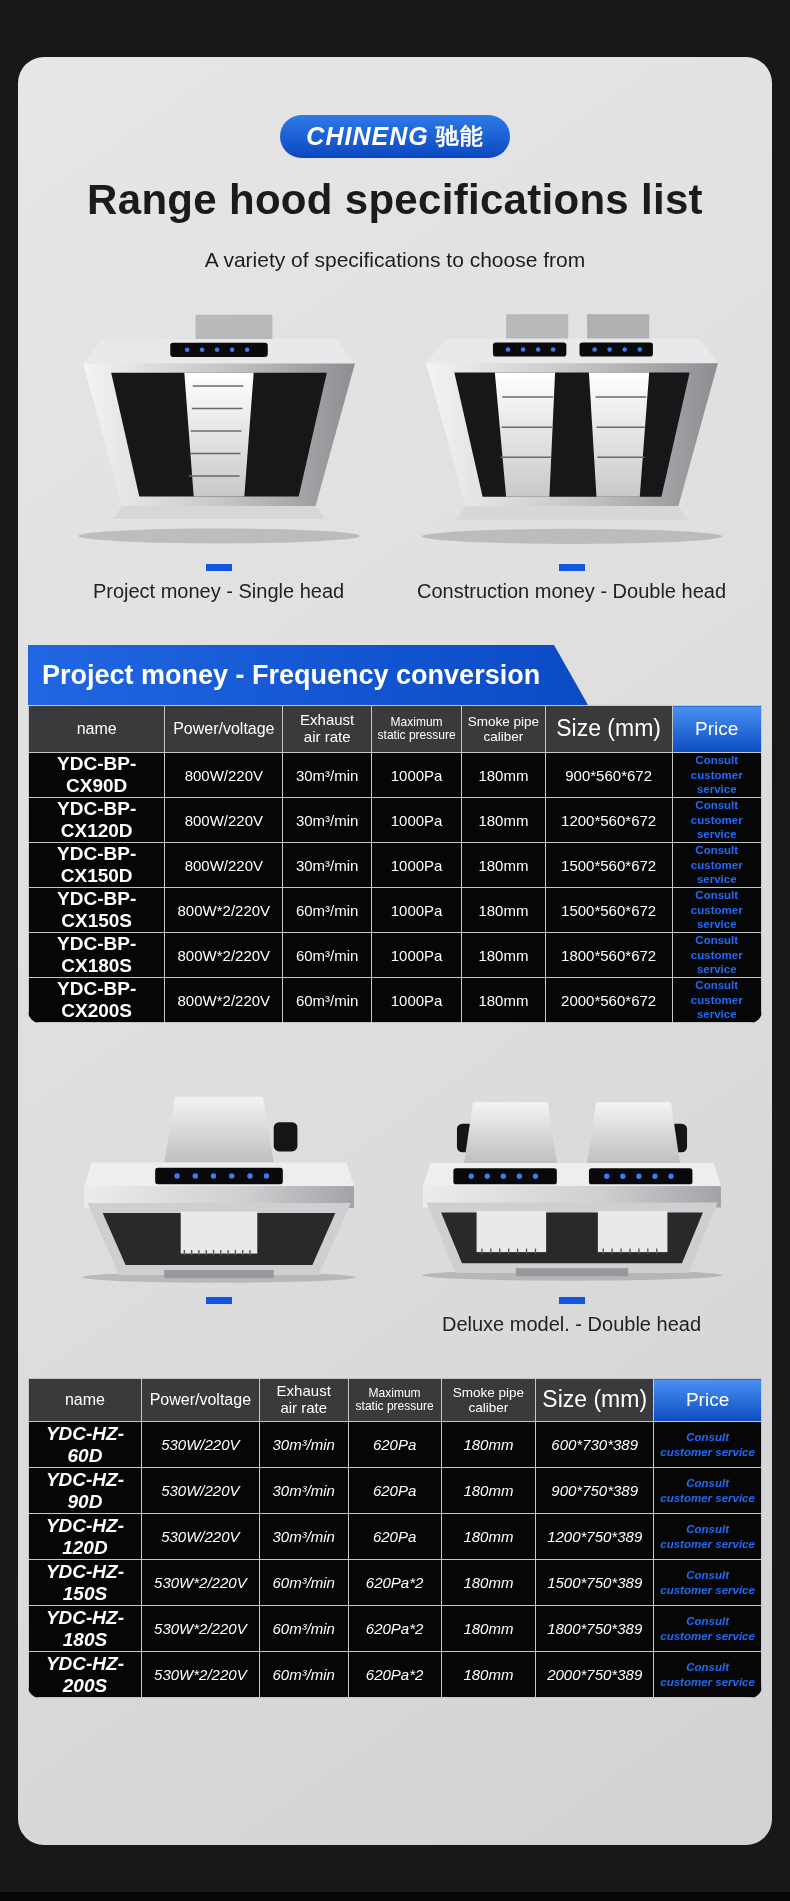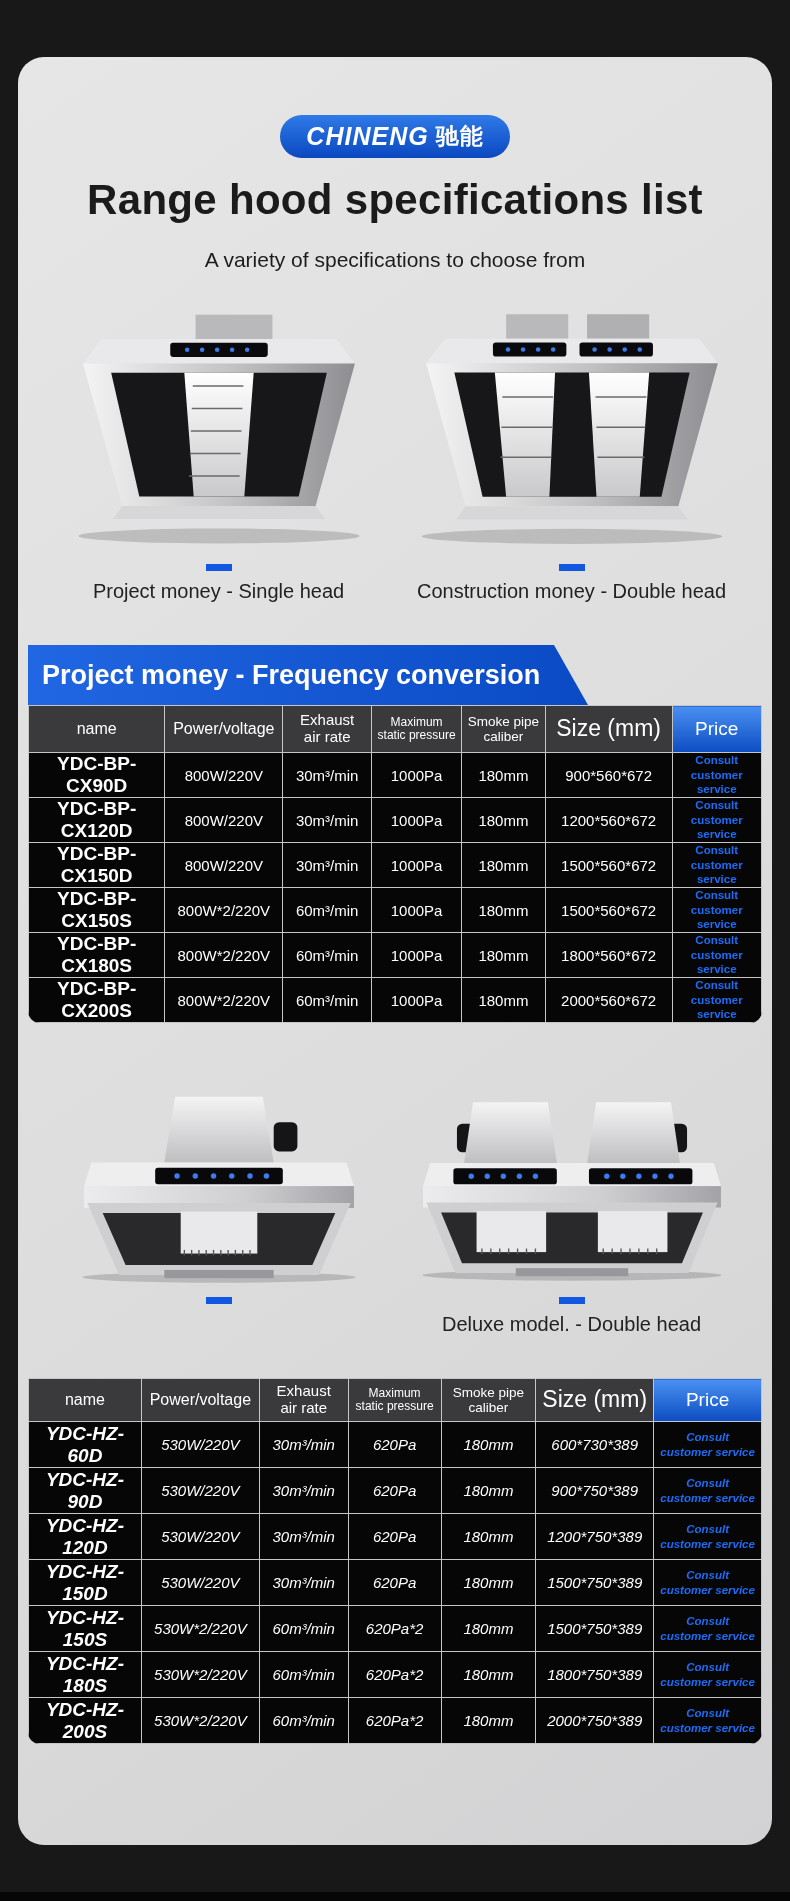--- a/index.html
+++ b/index.html
@@ -408,29 +408,20 @@
               <tr>
                 <td class="model">YDC-HZ-120D</td>
                 <td>530W/220V</td>
                 <td>30m³/min</td>
                 <td>620Pa</td>
                 <td>180mm</td>
                 <td>1200*750*389</td>
                 <td class="price">Consult customer service</td>
               </tr>
               <tr>
-                <td class="model">YDC-HZ-150D</td>
-                <td>530W/220V</td>
-                <td>30m³/min</td>
-                <td>620Pa</td>
-                <td>180mm</td>
-                <td>1500*750*389</td>
-                <td class="price">Consult customer service</td>
-              </tr>
-              <tr>
                 <td class="model">YDC-HZ-150S</td>
                 <td>530W*2/220V</td>
                 <td>60m³/min</td>
                 <td>620Pa*2</td>
                 <td>180mm</td>
                 <td>1500*750*389</td>
                 <td class="price">Consult customer service</td>
               </tr>
               <tr>
                 <td class="model">YDC-HZ-180S</td>

